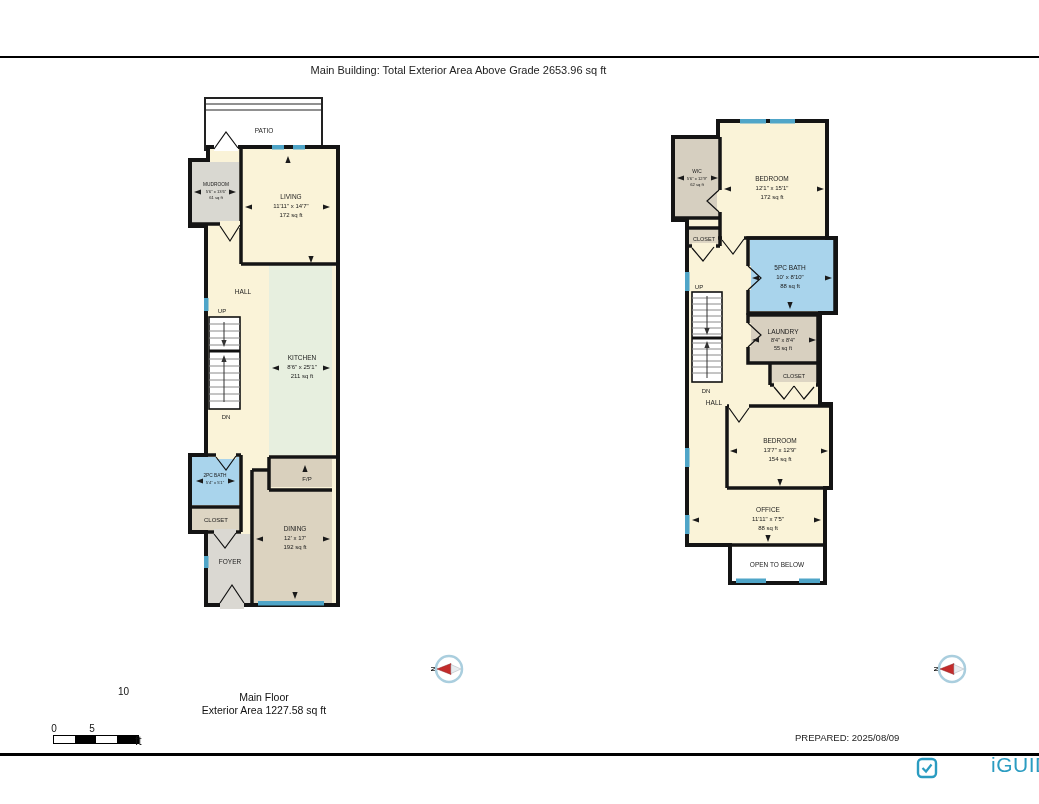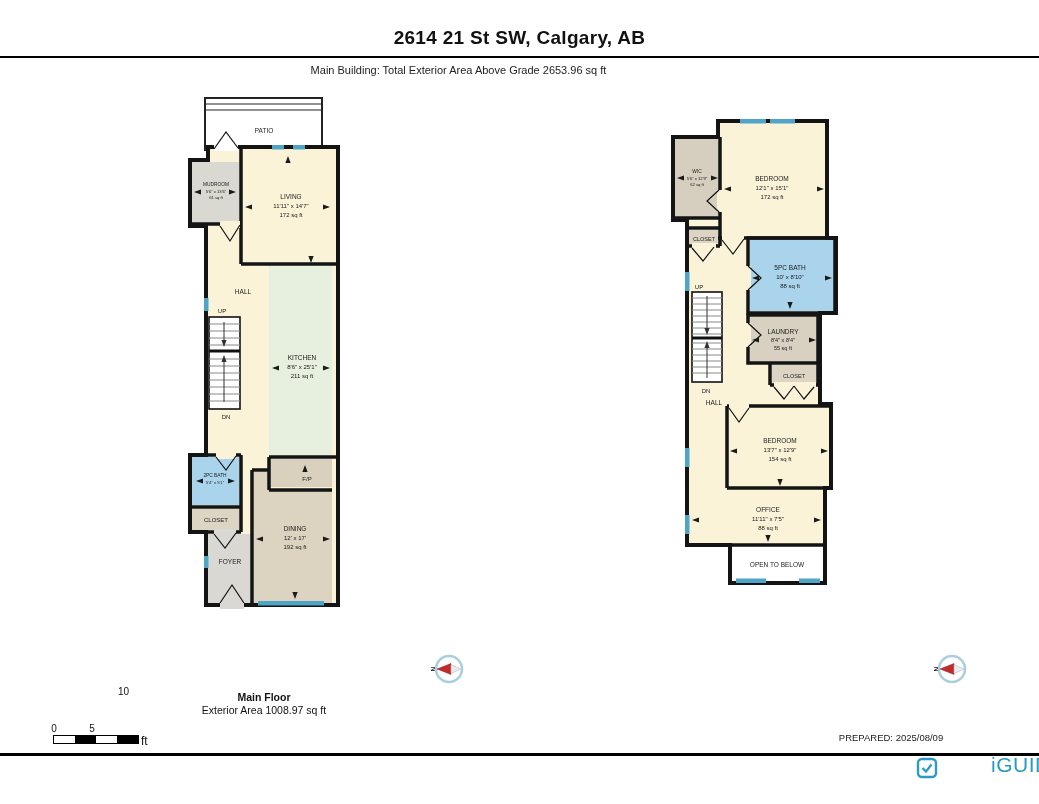--- a/index.html
+++ b/index.html
@@ -3,38 +3,37 @@
 <meta charset="utf-8">
 <style>
   html,body{margin:0;padding:0;background:#fff}
   body{width:1039px;height:804px;font-family:"Liberation Sans",sans-serif;color:#111}
   .page{position:relative;width:1039px;height:804px;background:#fff;overflow:hidden}
   .abs{position:absolute}
   .title{top:27px;left:0;width:1039px;text-align:center;font-size:19px;font-weight:bold;letter-spacing:.3px}
   .rule{left:0;width:1039px;background:#000}
   .subtitle{top:64px;left:0;width:917px;text-align:center;font-size:11px;color:#222}
   .caption{text-align:center;font-size:10.5px;color:#111;line-height:13px}
-  .caption .fname{font-weight:bold}
+  .caption .fname{font-weight:normal}
   svg{display:block}
   svg text{font-family:"Liberation Sans",sans-serif;fill:#1b1b1b;text-anchor:middle}
   .scalenum{font-size:10px;color:#111}
   .scalebar{top:735px;left:53px;display:flex;border:1px solid #000;height:7px;width:84px}
   .scalebar div{width:21px;height:7px}
   .seg-w{background:#fff}.seg-b{background:#000}
-  .ftlabel{top:734px;left:141px;font-size:12px}
-  .prepared{top:732px;left:795px;width:192px;text-align:center;font-size:9.5px;color:#222}
+  .ftlabel{top:734px;left:135px;font-size:12px}
+  .prepared{top:732px;left:795px;width:192px;text-align:left;font-size:9.5px;color:#222}
   .disclaimer{top:762px;left:35px;width:820px;font-size:9.6px;color:#222}
   .brandtext{top:753px;left:991px;font-size:21px;color:#2b9cc1;letter-spacing:.5px}
 </style>
 </head>
 <body>
 
 <div class="page">
 
-  <div class="abs title">2614 21 St SW, Calgary, AB</div>
   <div class="abs rule" style="top:56px;height:2px"></div>
   <div class="abs subtitle">Main Building: Total Exterior Area Above Grade 2653.96 sq ft</div>
 
   <svg class="abs" style="left:185px;top:95px" width="160" height="515" viewBox="185 95 160 515">
     <defs>
       <path id="mAL" d="M0 0 L7 -2.6 L7 2.6 Z"></path>
       <path id="mAR" d="M0 0 L-7 -2.6 L-7 2.6 Z"></path>
       <path id="mAU" d="M0 0 L-2.6 7 L2.6 7 Z"></path>
       <path id="mAD" d="M0 0 L-2.6 -7 L2.6 -7 Z"></path>
     </defs>
@@ -248,21 +247,21 @@
   </svg>
   <svg class="abs" style="left:929px;top:649px" width="46" height="40" viewBox="0 0 46 40">
     <text x="7" y="23" font-size="7" font-weight="bold" transform="rotate(-90 7 20)">N</text>
     <circle cx="23" cy="20" r="13" fill="#ffffff" stroke="#aacede" stroke-width="2.5"></circle>
     <path d="M11,20 L25,14.5 L25,25.5 Z" fill="#c32b2b" stroke="#8a1f1f" stroke-width="0.5"></path>
     <path d="M35,20 L25,15.5 L25,24.5 Z" fill="#e8ecef" stroke="#b5bcc2" stroke-width="0.6"></path>
   </svg>
 
   <div class="abs caption" style="left:159px;top:691px;width:210px">
     <div class="fname">Main Floor</div>
-    <div>Exterior Area 1008.97 sq ft</div>
+    <div>Exterior Area 1227.58 sq ft</div>
   </div>
 
   <div class="abs scalenum" style="left:49px;top:723px;width:10px;text-align:center">0</div>
   <div class="abs scalenum" style="left:86px;top:723px;width:12px;text-align:center">5</div>
   <div class="abs scalenum" style="left:118px;top:686px;width:18px;">10</div>
   <div class="abs scalebar">
     <div class="seg-w"></div>
       <div class="seg-b"></div>
       <div class="seg-w"></div>
       <div class="seg-b"></div>

